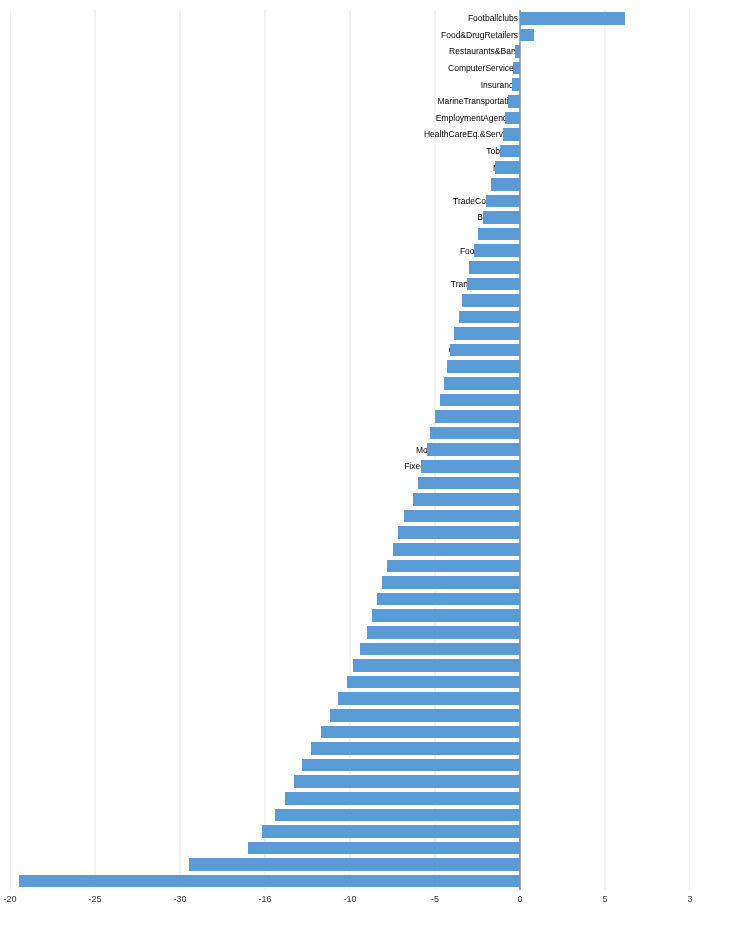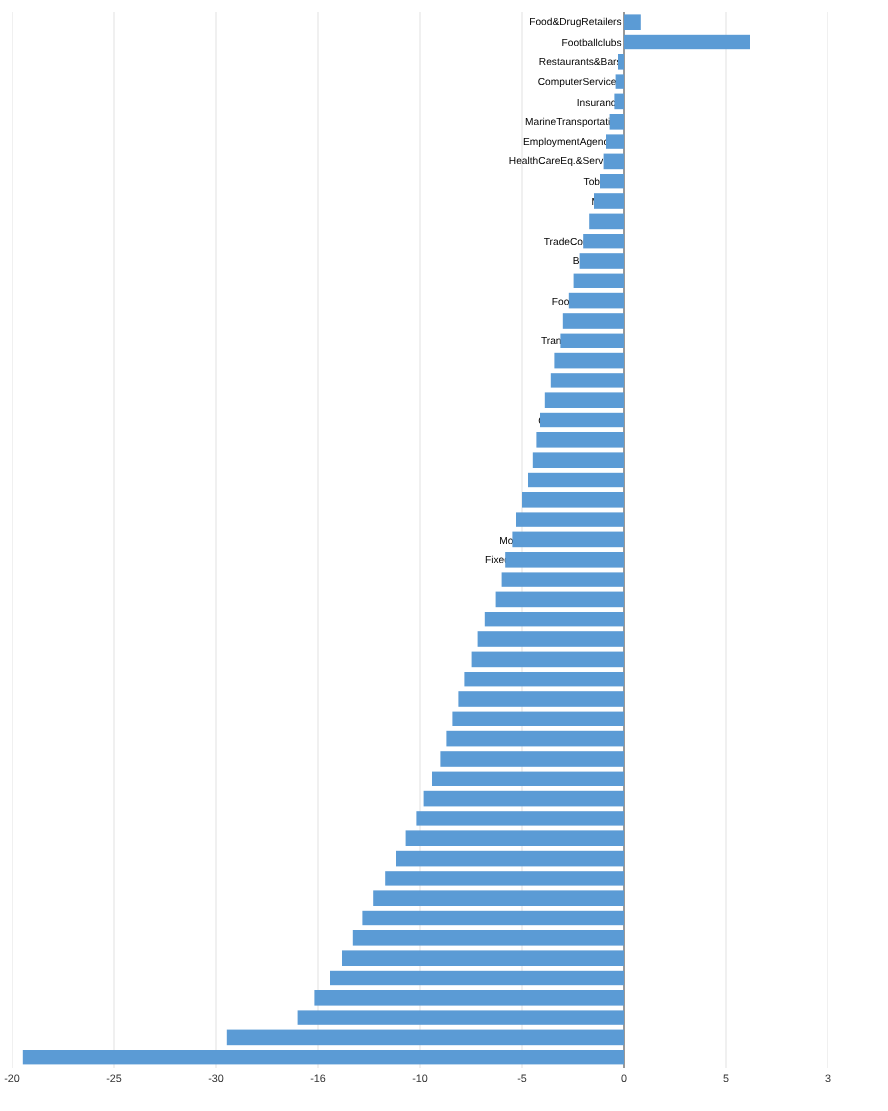--- a/index.html
+++ b/index.html
@@ -29,26 +29,26 @@
         <line x1="170" y1="0" x2="170" y2="880" stroke="#ccc" stroke-width="0.5"></line>
         <line x1="255" y1="0" x2="255" y2="880" stroke="#ccc" stroke-width="0.5"></line>
         <line x1="340" y1="0" x2="340" y2="880" stroke="#ccc" stroke-width="0.5"></line>
         <line x1="425" y1="0" x2="425" y2="880" stroke="#ccc" stroke-width="0.5"></line>
         <line x1="510" y1="0" x2="510" y2="880" stroke="#555" stroke-width="1"></line>
         <line x1="595" y1="0" x2="595" y2="880" stroke="#ccc" stroke-width="0.5"></line>
         <line x1="680" y1="0" x2="680" y2="880" stroke="#ccc" stroke-width="0.5"></line>
       </svg>
     <div id="bars-container" style="width: 680px; height: 880px; position: relative;">
         <div style="position: relative; height: 16.6038px; display: flex; align-items: center;">
+          <span style="position: absolute; right: 172px; white-space: nowrap; font-size: 8.5px; color: rgb(0, 0, 0); text-align: right;">Footballclubs</span>
+          <div style="position: absolute; left: 510px; width: 105.4px; top: 2px; bottom: 2px; background: rgb(91, 155, 213);"></div>
+        </div>
+        <div style="position: relative; height: 16.6038px; display: flex; align-items: center;">
           <span style="position: absolute; right: 172px; white-space: nowrap; font-size: 8.5px; color: rgb(0, 0, 0); text-align: right;">Food&amp;DrugRetailers</span>
           <div style="position: absolute; left: 510px; width: 13.6px; top: 2px; bottom: 2px; background: rgb(91, 155, 213);"></div>
-        </div>
-        <div style="position: relative; height: 16.6038px; display: flex; align-items: center;">
-          <span style="position: absolute; right: 172px; white-space: nowrap; font-size: 8.5px; color: rgb(0, 0, 0); text-align: right;">Footballclubs</span>
-          <div style="position: absolute; left: 510px; width: 105.4px; top: 2px; bottom: 2px; background: rgb(91, 155, 213);"></div>
         </div>
         <div style="position: relative; height: 16.6038px; display: flex; align-items: center;">
           <span style="position: absolute; right: 172px; white-space: nowrap; font-size: 8.5px; color: rgb(0, 0, 0); text-align: right;">Restaurants&amp;Bars</span>
           <div style="position: absolute; left: 504.9px; width: 5.1px; top: 2px; bottom: 2px; background: rgb(91, 155, 213);"></div>
         </div>
         <div style="position: relative; height: 16.6038px; display: flex; align-items: center;">
           <span style="position: absolute; right: 172px; white-space: nowrap; font-size: 8.5px; color: rgb(0, 0, 0); text-align: right;">ComputerServices</span>
           <div style="position: absolute; left: 503.2px; width: 6.8px; top: 2px; bottom: 2px; background: rgb(91, 155, 213);"></div>
         </div>
         <div style="position: relative; height: 16.6038px; display: flex; align-items: center;">

